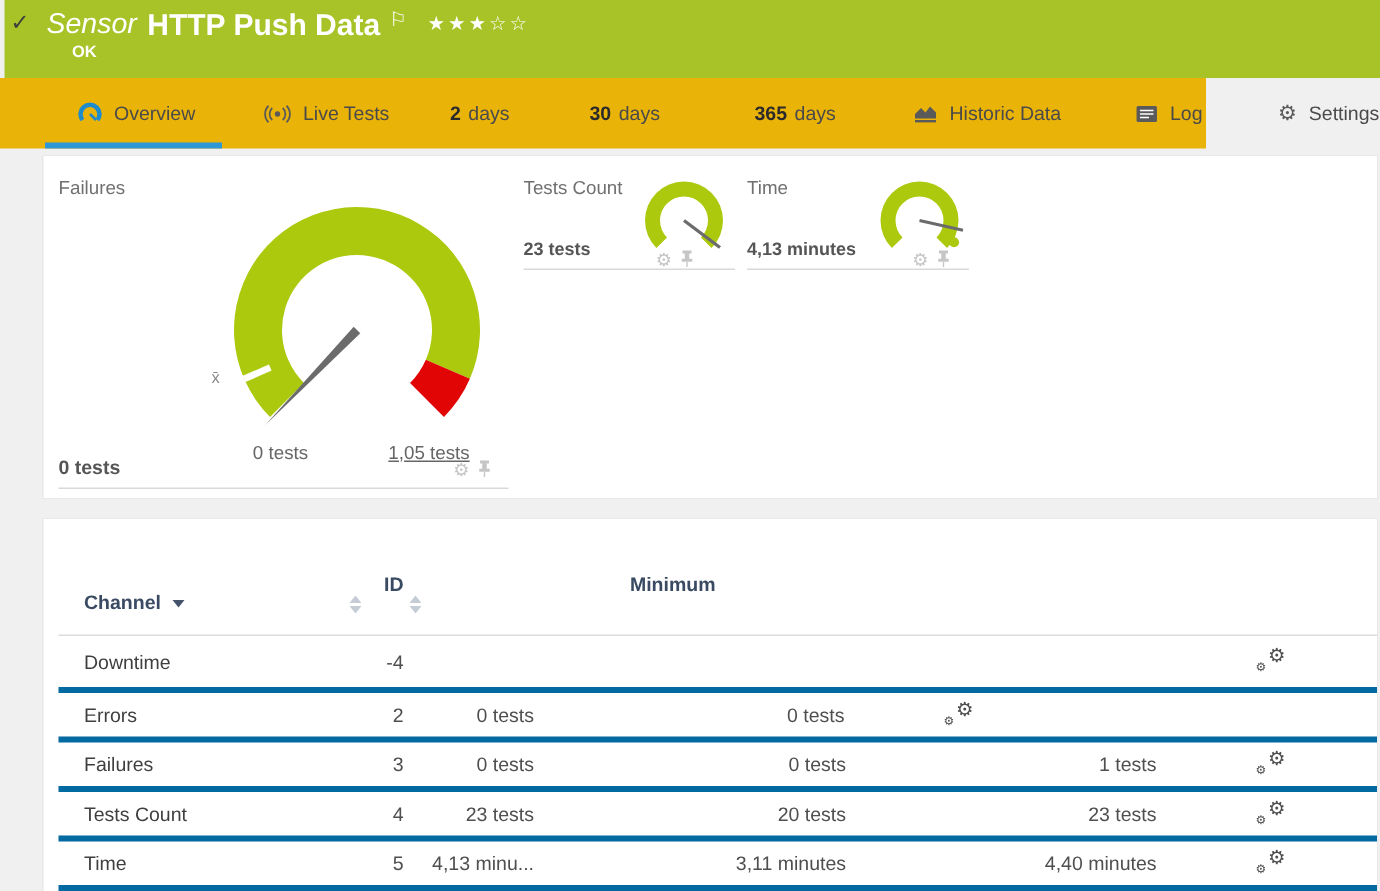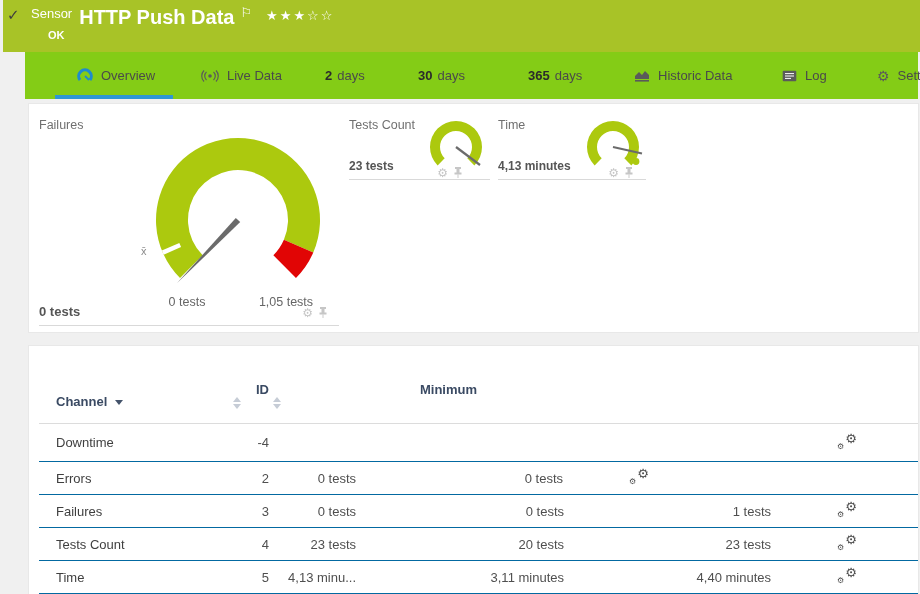--- a/index.html
+++ b/index.html
@@ -10,27 +10,27 @@
     font-family:"Liberation Sans","DejaVu Sans",sans-serif;
     color:#424242;
   }
   
   .sensor-header {
     position:absolute; left:3px; top:0; width:917px; height:52px;
     background:#a8c327; color:#fff;
   }
   .sh-check { position:absolute; left:4px; top:6px; font-size:15px; font-weight:bold; color:#3e3e3e; }
   .sh-titlerow { position:absolute; left:28px; top:6px; display:flex; align-items:flex-start; }
-  .sh-type { font-size:13px; }
+  .sh-type { font-size:19px; font-style:italic; }
   .sh-name { font-size:20px; font-weight:bold; margin-left:7px; }
   .sh-flag { font-size:13px; margin-left:6px; margin-top:-1px; }
   .sh-stars { font-size:13px; margin-left:14px; margin-top:2px; letter-spacing:2px; }
   .sh-status { position:absolute; left:45px; top:29px; font-size:11px; font-weight:bold; }
   
-  .tabbar { position:absolute; left:0; top:52px; width:893px; height:47px; background:#84cc16;margin-left:25px; }
+  .tabbar { position:absolute; left:0; top:52px; width:804px; height:47px; background:#eab308; }
   .tab { position:absolute; top:0; height:47px; display:flex; align-items:center; gap:8px;
          font-size:13px; color:#4a4a4a; cursor:pointer; }
   .tab .num { font-weight:bold; color:#2b2b2b; margin-right:-3px; }
   .tab-overview { left:30px; width:118px; padding-left:22px; }
   .tab-overview .active-bar { position:absolute; left:0; bottom:0; width:100%; height:4px; background:#2e97d5; }
   .tab-live { left:176px; }
   .tab-2d { left:300px; }
   .tab-30d { left:393px; }
   .tab-365d { left:503px; }
   .tab-historic { left:609px;align-items:center; }
@@ -44,32 +44,32 @@
   
   .tile { position:absolute; border-bottom:1px solid #d9d9d9; }
   .tile-failures { left:10px; top:0; width:300px; height:222px; }
   .tile-tests    { left:320px; top:0; width:141px; height:76px; }
   .tile-time     { left:469px; top:0; width:148px; height:76px; }
   .g-title { position:absolute; left:0; top:14px; font-size:12.5px; color:#707070; }
   .g-value { position:absolute; left:0; font-size:13px; font-weight:bold; color:#555; }
   .tile-failures .g-value { top:200px; }
   .tile-tests .g-value, .tile-time .g-value { top:55px; font-size:12px; }
   .g-scale { position:absolute; top:191px; width:96px; text-align:center; font-size:12.5px; color:#666; }
-  .g-scale.min { left:100px; } .g-scale.max { left:199px; }
+  .g-scale.min { left:100px; } .g-scale.max { left:199px;text-decoration:underline; }
   .g-icons { position:absolute; display:flex; align-items:center; gap:5px; color:#c6c6c6; }
   .tile-failures .g-icons { right:11px; top:202px; }
   .tile-tests .g-icons { right:27px; top:62px; }
   .tile-time  .g-icons { right:12px; top:62px; }
   .g-icons .gear-glyph { font-size:12px; line-height:12px; color:#c6c6c6; }
   .svg-big   { position:absolute; left:99px; top:21px; }
   .tile-tests .svg-mini { position:absolute; left:75px; top:13px; }
   .tile-time  .svg-mini { position:absolute; left:83px; top:13px; }
   
   .tbl { margin-left:10px; }
-  .trow { display:flex; align-items:center; height:33px; border-bottom:1px solid #0369a1; font-size:13px; }
+  .trow { display:flex; align-items:center; height:33px; border-bottom:4px solid #0369a1; font-size:13px; }
   .trow.first { height:38px; }
   .thead { display:flex; align-items:flex-end; height:78px; border-bottom:1px solid #dcdcdc;
            padding-bottom:14px; font-size:13px; font-weight:bold; color:#3a4a63; }
   .c-ch  { flex:0 0 190px; padding-left:17px; text-align:left; color:#3f3f3f; }
   .c-id  { flex:0 0 40px;  text-align:right; color:#4f4f4f; }
   .c-last{ flex:0 0 87px;  text-align:right; color:#4f4f4f; }
   .c-min { flex:0 0 208px; text-align:right; color:#4f4f4f; }
   .c-max { flex:0 0 207px; text-align:right; color:#4f4f4f; }
   .c-act { flex:1; padding-left:66px; }
   .thead .c-ch,.thead .c-id,.thead .c-last,.thead .c-min,.thead .c-max { color:#3a4a63; }
@@ -105,21 +105,21 @@
     </svg>
     <span>Overview</span>
     <span class="active-bar"></span>
   </div>
   <div class="tab tab-live">
     <svg width="18" height="12" viewBox="0 0 18 12">
       <circle cx="9" cy="6" r="1.8" fill="#5a5a5a"></circle>
       <path d="M5.5 2 a5.4 5.4 0 0 0 0 8 M3 0.5 a7.8 7.8 0 0 0 0 11" fill="none" stroke="#5a5a5a" stroke-width="1.2"></path>
       <path d="M12.5 2 a5.4 5.4 0 0 1 0 8 M15 0.5 a7.8 7.8 0 0 1 0 11" fill="none" stroke="#5a5a5a" stroke-width="1.2"></path>
     </svg>
-    <span>Live Data</span>
+    <span>Live Tests</span>
   </div>
   <div class="tab tab-2d">
     <span class="num">2</span>
     <span>days</span>
   </div>
   <div class="tab tab-30d">
     <span class="num">30</span>
     <span>days</span>
   </div>
   <div class="tab tab-365d">

